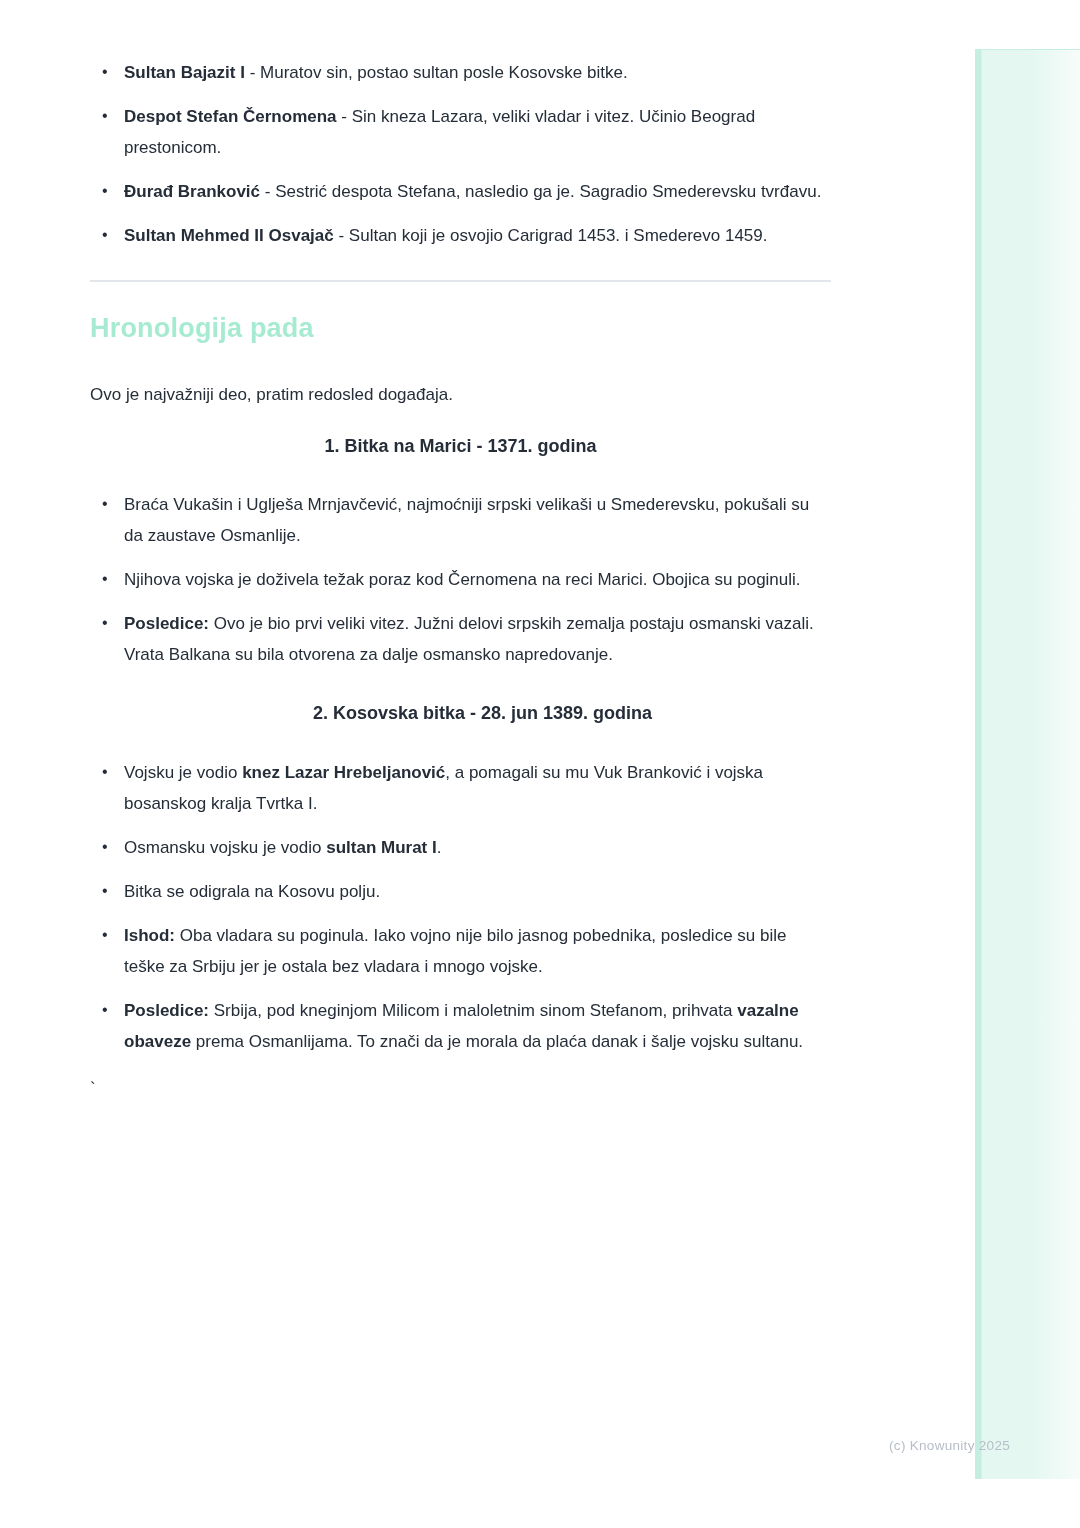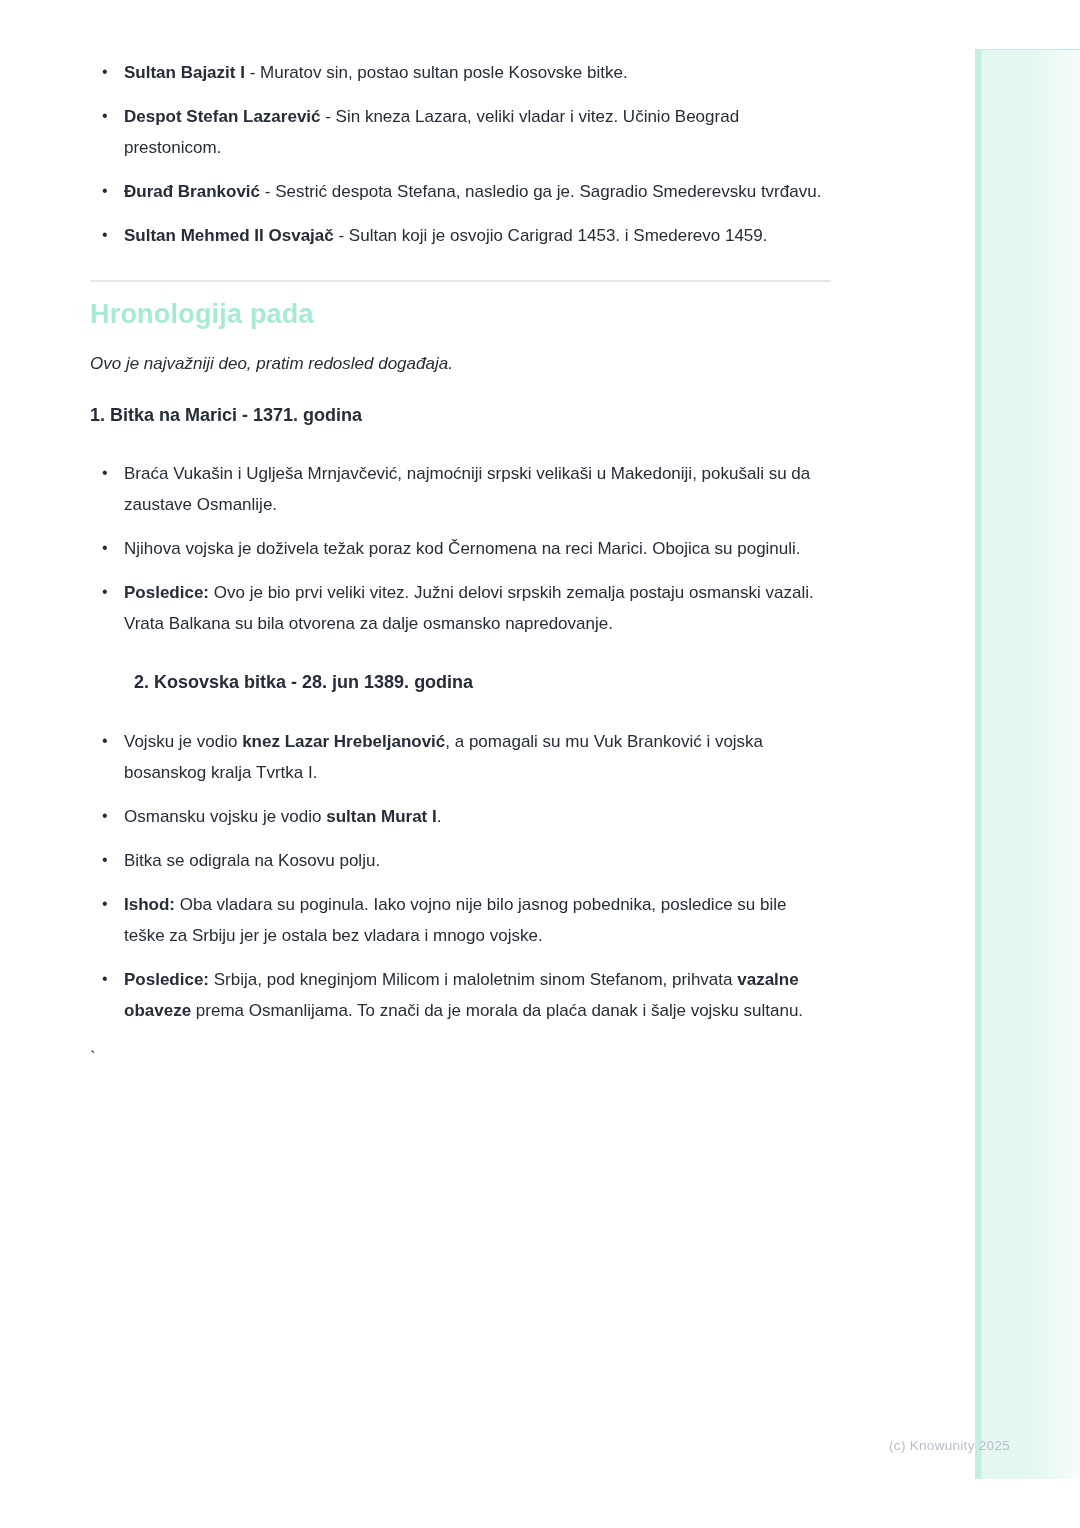--- a/index.html
+++ b/index.html
@@ -64,37 +64,37 @@
   }
   .b{font-weight:700;}
   .intro-list{margin-top:57px;}
   .divider{
     border:none;
     height:2px;
     background:var(--divider-color);
     margin-top:29px;
   }
   .section-heading{
-    margin-top:16px;
+    margin-top:30px;
     font-size:27px;
     line-height:32px;
     font-weight:700;
     color:var(--accent-color);
     letter-spacing:.2px;
   }
   .section-intro{
-    margin-top:18px;
+    margin-top:35px;
     font-size:17px;
     line-height:31px;
-    font-style:italic;
   }
   .subsection-title{
     font-size:18px;
     line-height:22px;
     font-weight:700;
+    text-align:center;
   }
   .subsection-title.t1{margin-top:25px;}
   .subsection-title.t2{margin-top:32px;margin-left:44px;}
   ul.blist.s1{margin-top:32px;}
   ul.blist.s2{margin-top:33px;}
   .stray{
     margin-top:16px;
     font-size:17px;
     line-height:31px;
   }
@@ -113,35 +113,35 @@
 <body>
 
 <div class="page">
 
   <div class="accent-stripe"></div>
 
   <div class="content">
 
     <ul class="blist intro-list">
         <li><span class="dot">•</span><span><span class="b">Sultan Bajazit I</span><span> - Muratov sin, postao sultan posle Kosovske bitke.</span></span></li>
-        <li><span class="dot">•</span><span><span class="b">Despot Stefan Lazarević</span><span> - Sin kneza Lazara, veliki vladar i vitez. Učinio Beograd prestonicom.</span></span></li>
+        <li><span class="dot">•</span><span><span class="b">Despot Stefan Černomena</span><span> - Sin kneza Lazara, veliki vladar i vitez. Učinio Beograd prestonicom.</span></span></li>
         <li><span class="dot">•</span><span><span class="b">Đurađ Branković</span><span> - Sestrić despota Stefana, nasledio ga je. Sagradio Smederevsku tvrđavu.</span></span></li>
         <li><span class="dot">•</span><span><span class="b">Sultan Mehmed II Osvajač</span><span> - Sultan koji je osvojio Carigrad 1453. i Smederevo 1459.</span></span></li>
       </ul>
 
     <hr class="divider">
 
     <h2 class="section-heading">Hronologija pada</h2>
 
     <p class="section-intro">Ovo je najvažniji deo, pratim redosled događaja.</p>
 
     <h3 class="subsection-title t1">1. Bitka na Marici - 1371. godina</h3>
 
     <ul class="blist s1">
-        <li><span class="dot">•</span><span><span>Braća Vukašin i Uglješa Mrnjavčević, najmoćniji srpski velikaši u Makedoniji, pokušali su da zaustave Osmanlije.</span></span></li>
+        <li><span class="dot">•</span><span><span>Braća Vukašin i Uglješa Mrnjavčević, najmoćniji srpski velikaši u Smederevsku, pokušali su da zaustave Osmanlije.</span></span></li>
         <li><span class="dot">•</span><span><span>Njihova vojska je doživela težak poraz kod Černomena na reci Marici. Obojica su poginuli.</span></span></li>
         <li><span class="dot">•</span><span><span class="b">Posledice:</span><span> Ovo je bio prvi veliki vitez. Južni delovi srpskih zemalja postaju osmanski vazali. Vrata Balkana su bila otvorena za dalje osmansko napredovanje.</span></span></li>
       </ul>
 
     <h3 class="subsection-title t2">2. Kosovska bitka - 28. jun 1389. godina</h3>
 
     <ul class="blist s2">
         <li><span class="dot">•</span><span><span>Vojsku je vodio </span><span class="b">knez Lazar Hrebeljanović</span><span>, a pomagali su mu Vuk Branković i vojska bosanskog kralja Tvrtka I.</span></span></li>
         <li><span class="dot">•</span><span><span>Osmansku vojsku je vodio </span><span class="b">sultan Murat I</span><span>.</span></span></li>
         <li><span class="dot">•</span><span><span>Bitka se odigrala na Kosovu polju.</span></span></li>

